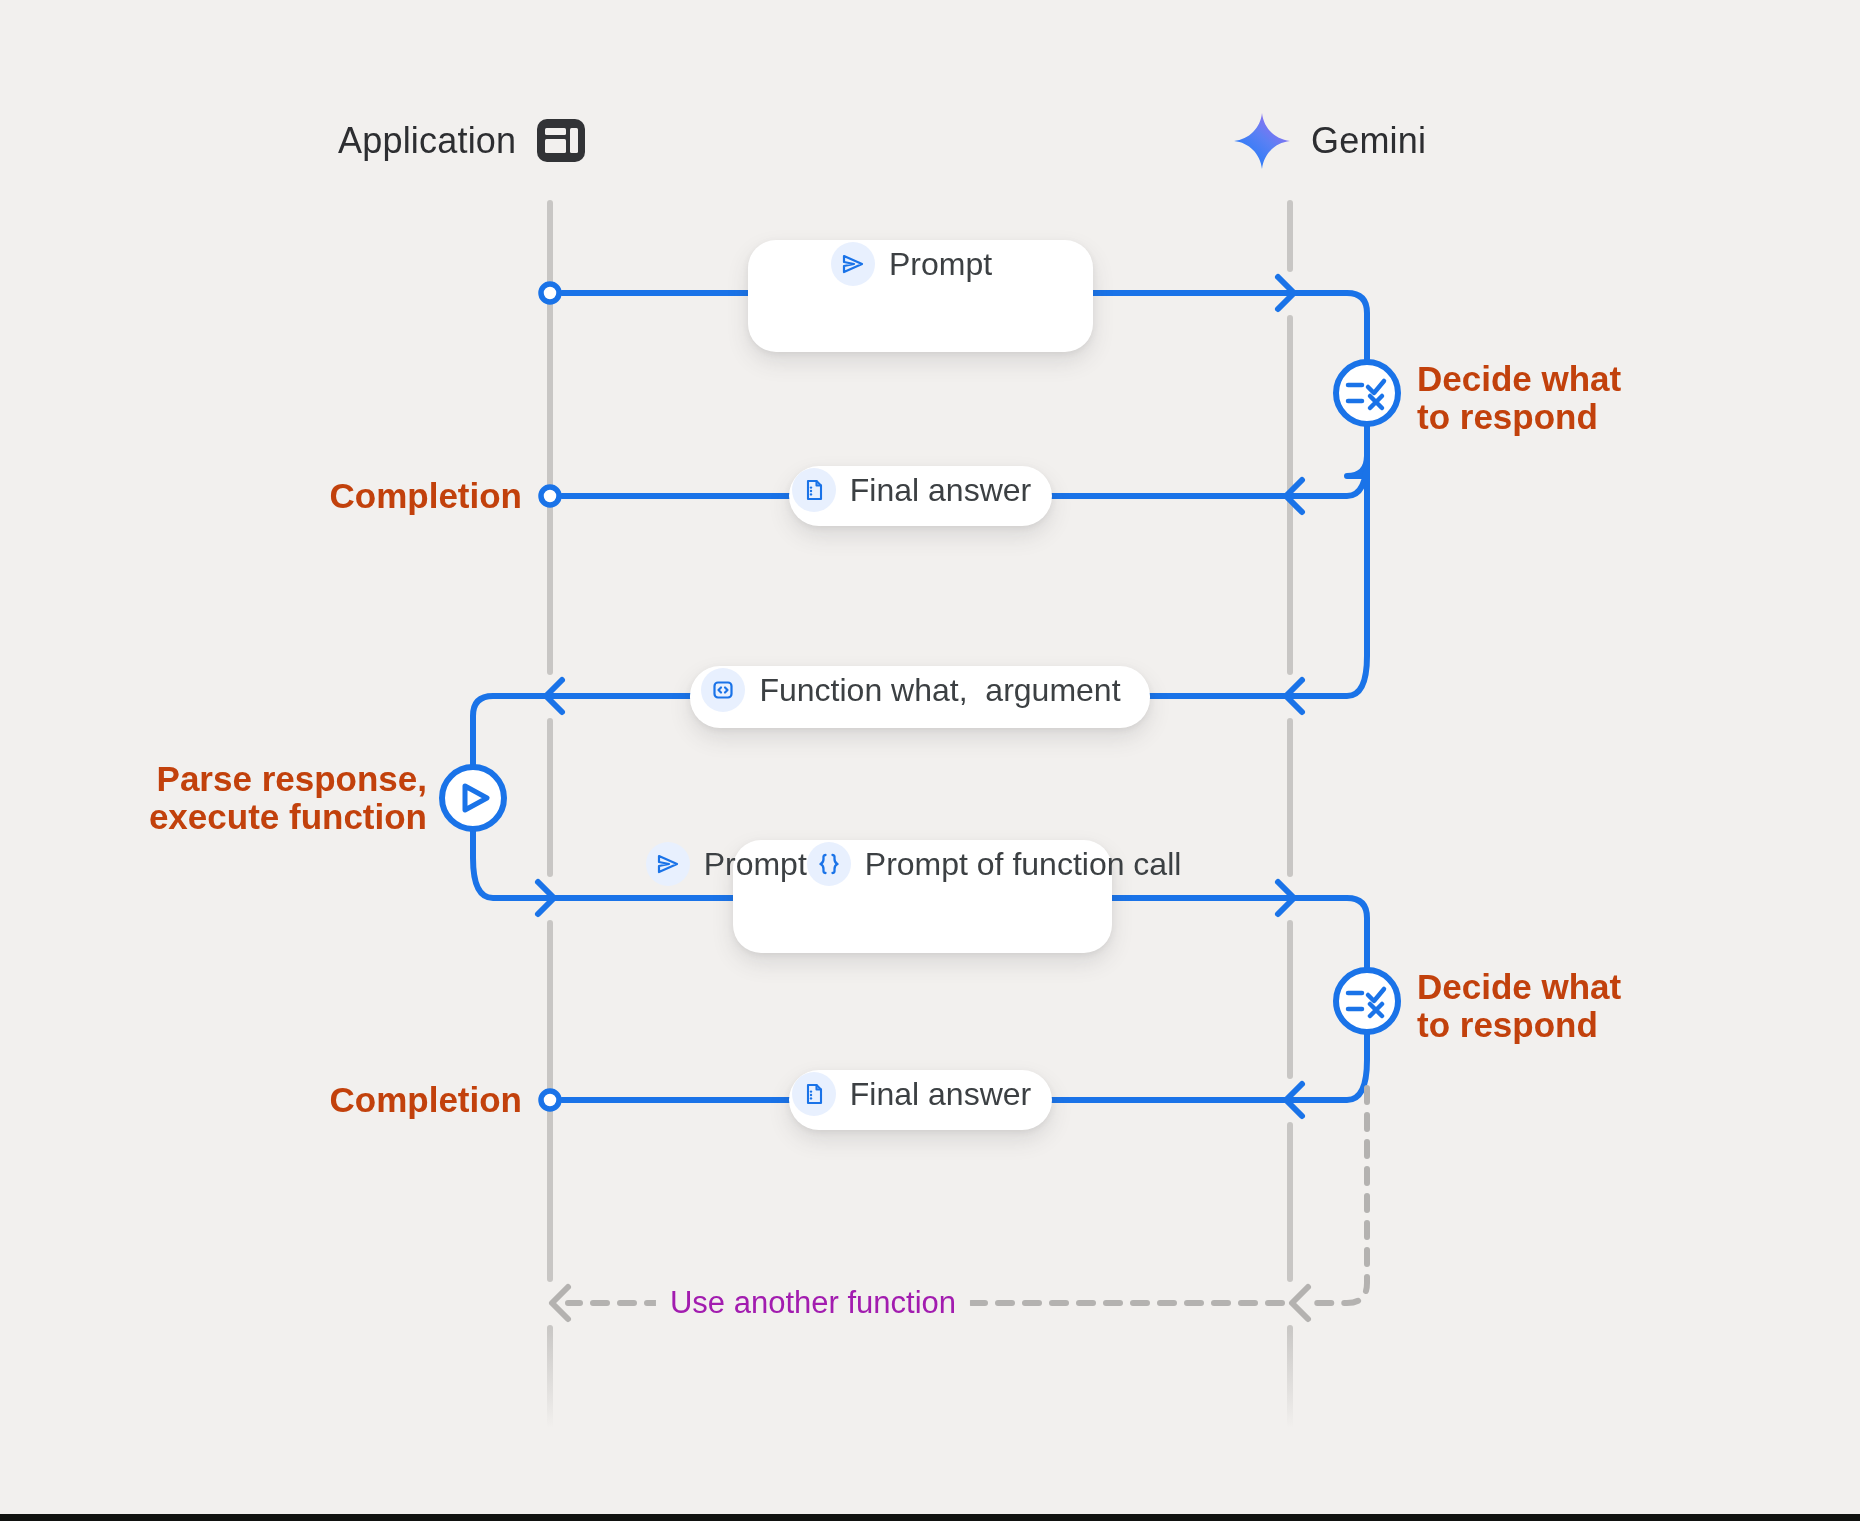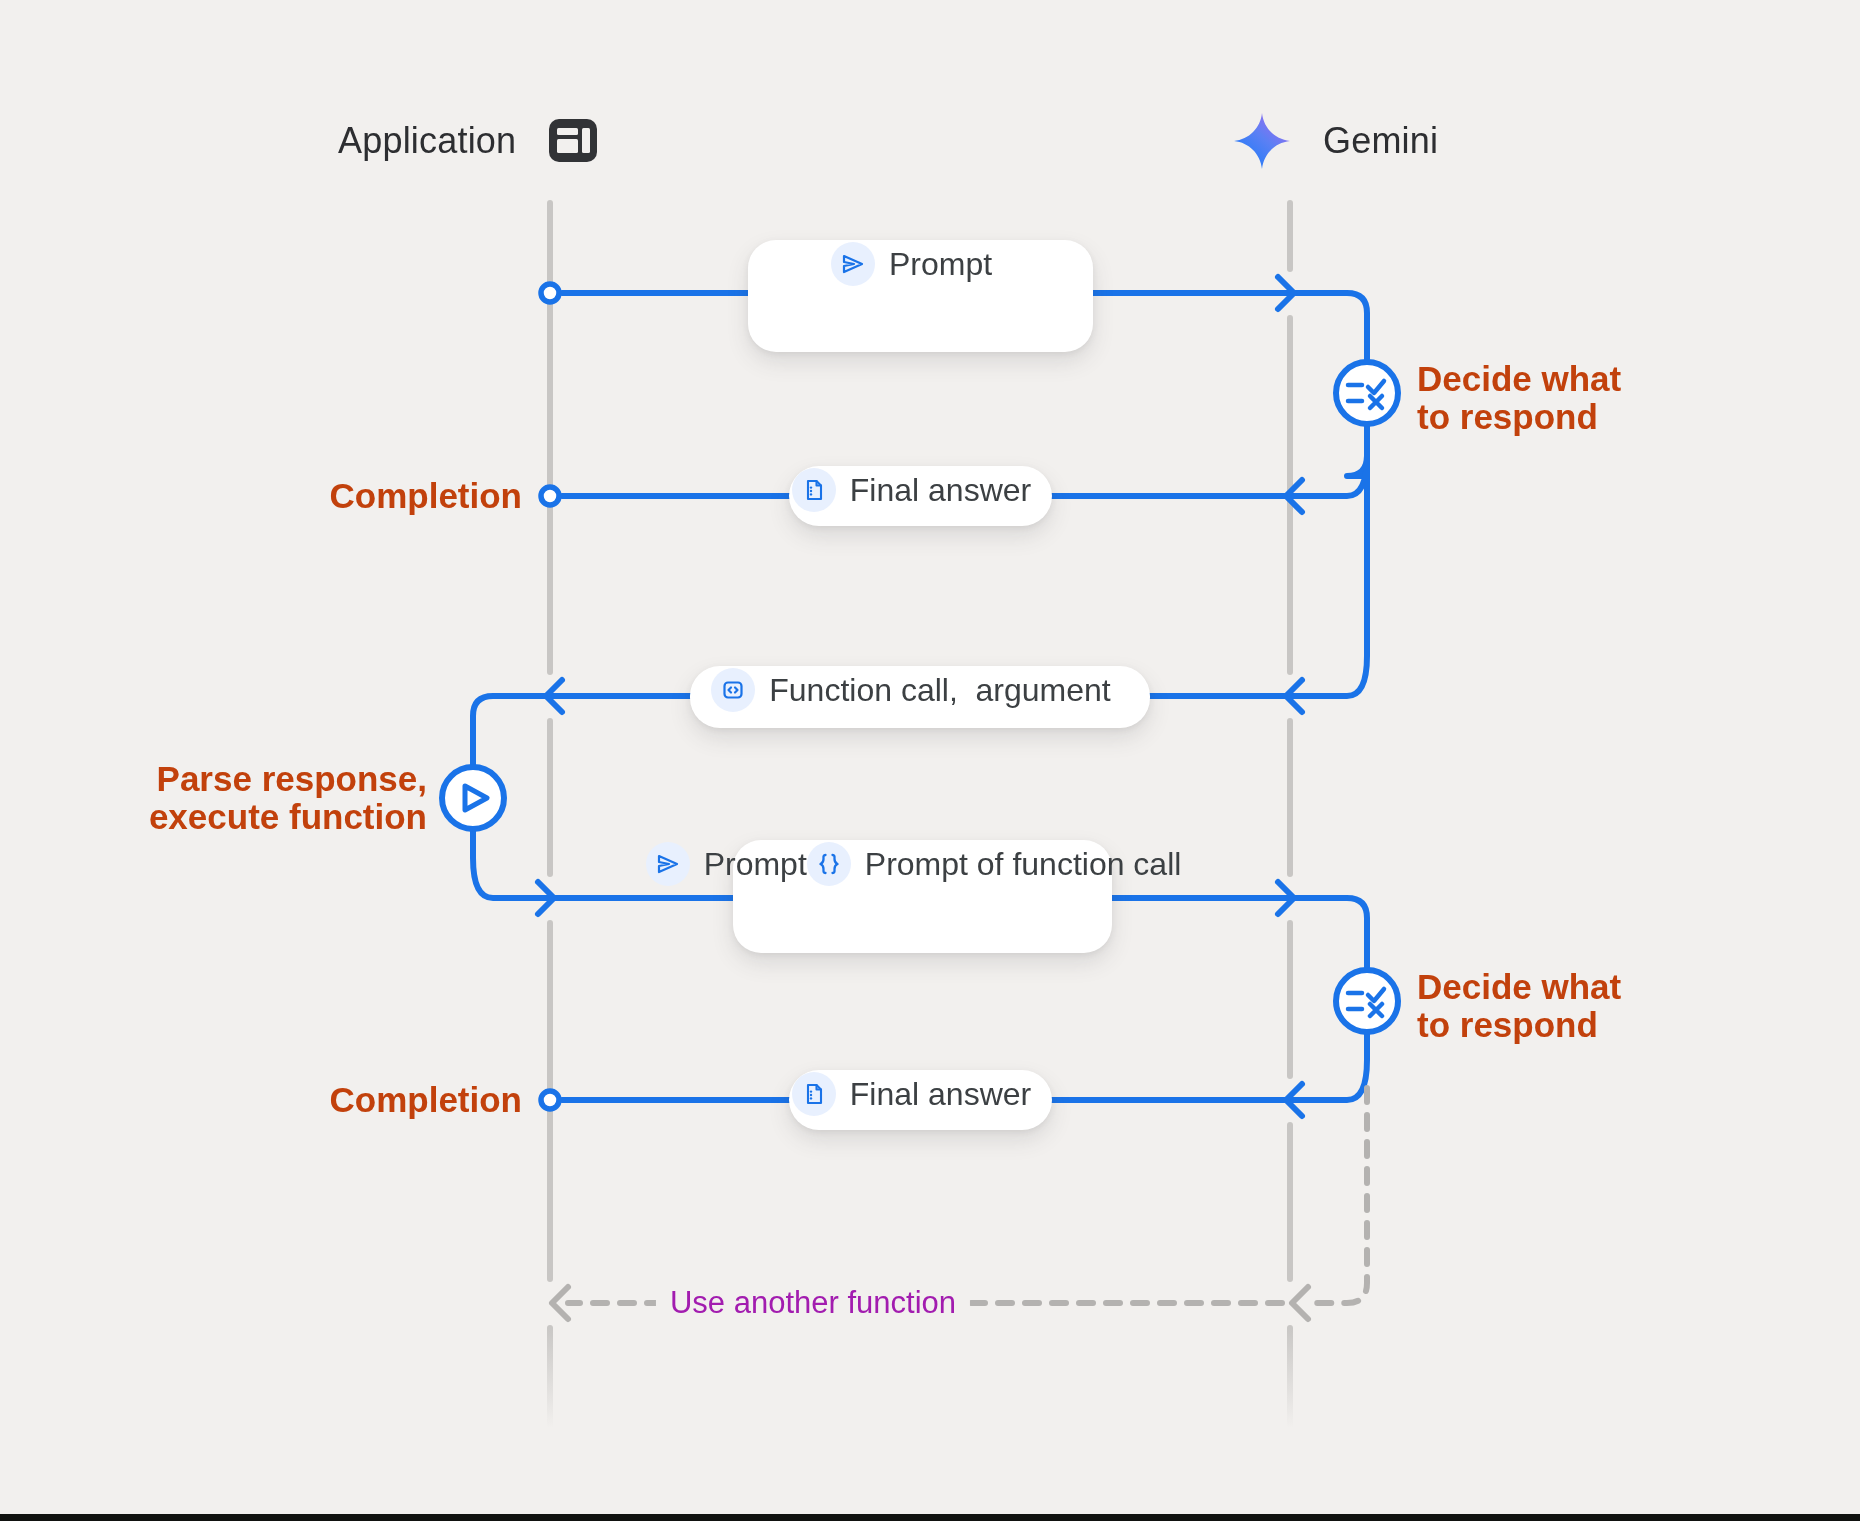--- a/index.html
+++ b/index.html
@@ -2,21 +2,21 @@
 <html><head>
 <meta charset="utf-8">
 <style>
   html,body{margin:0;padding:0;}
   body{
     width:1860px;height:1521px;position:relative;overflow:hidden;
     background:#f2f0ee;
     font-family:"Liberation Sans", sans-serif;
   }
   
-  .actor{position:absolute;display:flex;align-items:center;gap:32px;}
+  .actor{position:absolute;display:flex;align-items:center;gap:20px;}
   .actor-label{font-size:36px;font-weight:500;color:#2d2e31;letter-spacing:.2px;}
   
   .lifeline-seg{position:absolute;width:6px;background:#c8c6c4;border-radius:3px;}
   .lifeline-fade{position:absolute;width:6px;border-radius:3px;
     background:linear-gradient(#c8c6c4, rgba(200,198,196,0));}
   
   .msgbox{
     position:absolute;background:#ffffff;border-radius:30px;
     box-shadow:0 10px 22px rgba(60,64,67,.13), 0 2px 6px rgba(60,64,67,.08);
     display:flex;flex-direction:row;justify-content:center;
@@ -179,21 +179,21 @@
 
 <div class="msgbox" style="left:690px;top:666px;width:460px;height:62px;">
   <div class="msgrow">
     <span class="chip">
       <svg width="24" height="24" viewBox="0 0 24 24" fill="none" stroke="#1a73e8" stroke-width="2.2" stroke-linejoin="round" stroke-linecap="round">
         <rect x="3.5" y="4.5" width="17" height="15" rx="3.5"></rect>
         <path d="M10 9.5 L7.5 12 L10 14.5"></path>
         <path d="M14 9.5 L16.5 12 L14 14.5"></path>
       </svg>
     </span>
-    <span class="msglabel">Function call,  argument</span>
+    <span class="msglabel">Function what,  argument</span>
   </div>
 </div>
 
 <div class="msgbox" style="left:733px;top:840px;width:379px;height:113px;border-radius:28px;">
   <div class="msgrow">
     <span class="chip">
       <svg width="24" height="24" viewBox="0 0 24 24" fill="none" stroke="#1a73e8" stroke-width="2.2" stroke-linejoin="round" stroke-linecap="round">
         <path d="M3 4 L21 12 L3 20 L3 14 L13 12 L3 10 Z"></path>
       </svg>
     </span>

